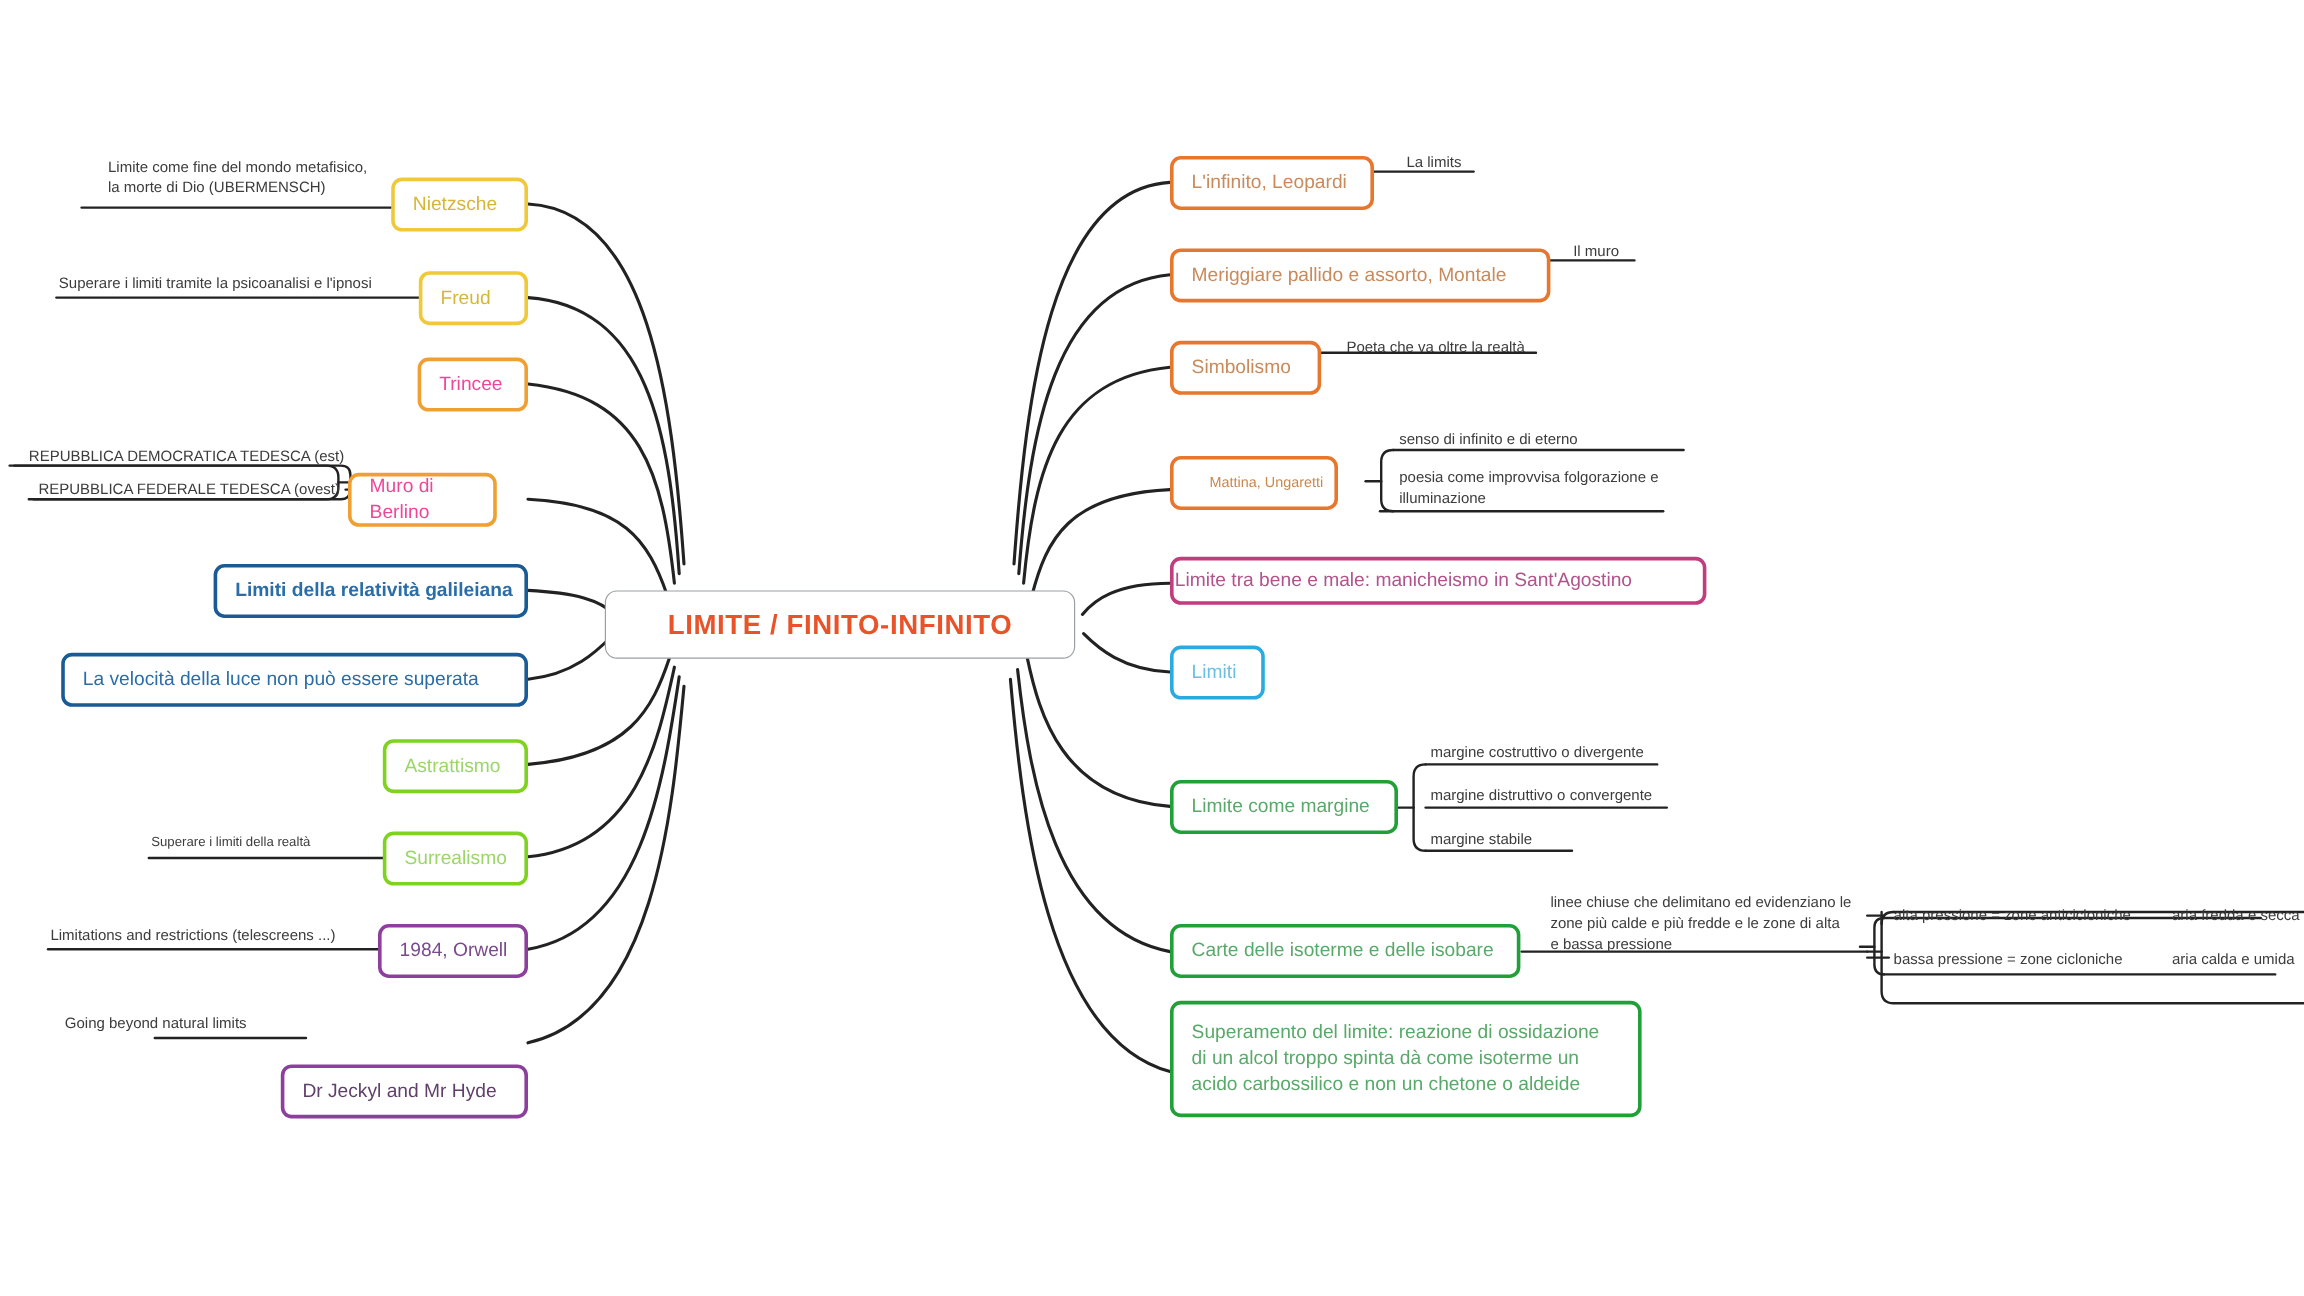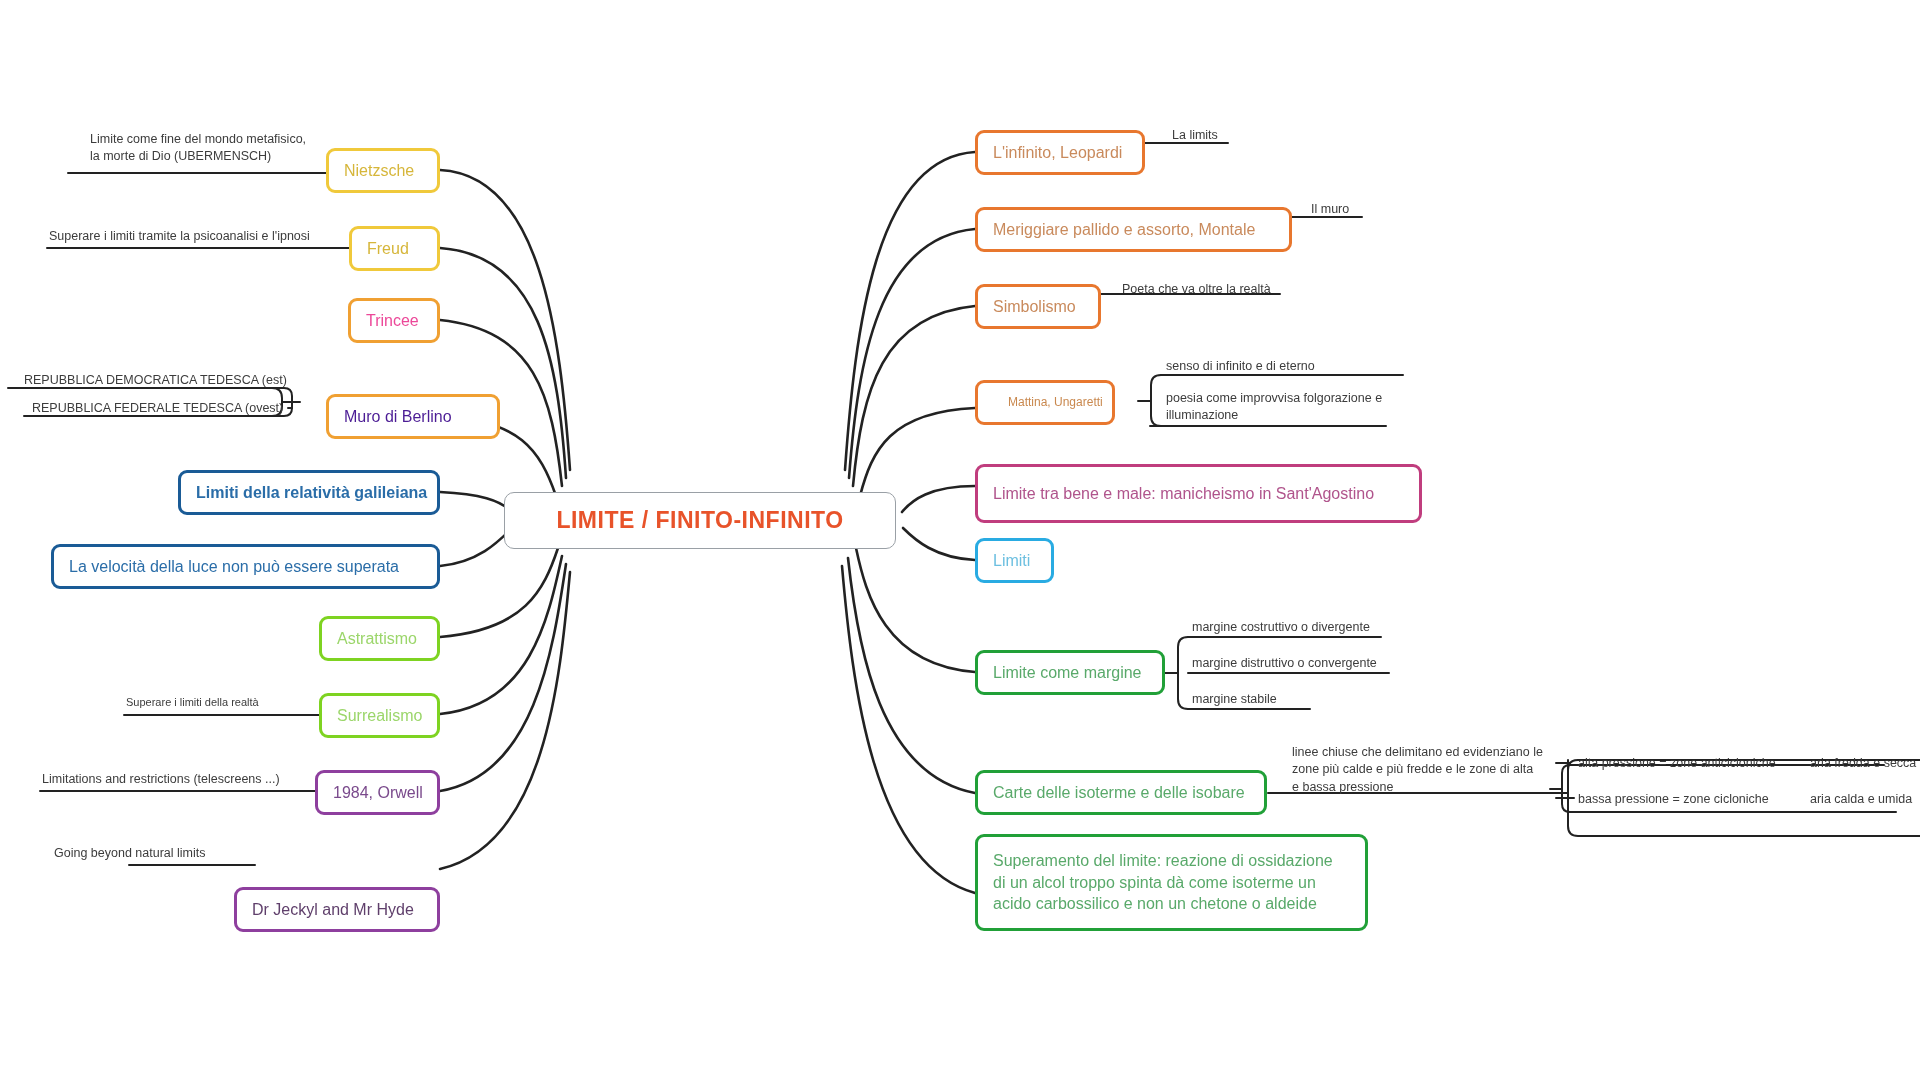--- a/index.html
+++ b/index.html
@@ -152,21 +152,21 @@
   </div>
 
   <div class="node" style="left:349px; top:226px; width:91px; height:45px; border-width:3px; border-color:#f0c93b; color:#d6b63a; font-size:16px; padding-left:15px;">
     <span>Freud</span>
   </div>
 
   <div class="node" style="left:348px; top:298px; width:92px; height:45px; border-width:3px; border-color:#f0a032; color:#ec4899; font-size:16px; padding-left:15px;">
     <span>Trincee</span>
   </div>
 
-  <div class="node" style="left:290px; top:394px; width:174px; height:45px; border-width:3px; border-color:#f0a032; color:#4c1d95; font-size:16px; padding-left:15px;margin-left:36px;">
+  <div class="node" style="left:290px; top:394px; width:124px; height:45px; border-width:3px; border-color:#f0a032; color:#ec4899; font-size:16px; padding-left:15px;">
     <span>Muro di Berlino</span>
   </div>
 
   <div class="node" style="left:178px; top:470px; width:262px; height:45px; border-width:3px; border-color:#1a5b96; color:#2a6da8; font-size:16px; padding-left:15px;font-weight:bold;">
     <span>Limiti della relatività galileiana</span>
   </div>
 
   <div class="node" style="left:51px; top:544px; width:389px; height:45px; border-width:3px; border-color:#1a5b96; color:#2a6da8; font-size:16px; padding-left:15px;">
     <span>La velocità della luce non può essere superata</span>
   </div>
@@ -211,21 +211,21 @@
   </div>
 
   <div class="node" style="left:975px; top:284px; width:126px; height:45px; border-width:3px; border-color:#e8772e; color:#c98a5c; font-size:16px; padding-left:15px;">
     <span>Simbolismo</span>
   </div>
 
   <div class="node" style="left:975px; top:380px; width:140px; height:45px; border-width:3px; border-color:#e8772e; color:#c9884e; font-size:12px; padding-left:30px;">
     <span>Mattina, Ungaretti</span>
   </div>
 
-  <div class="node" style="left:975px; top:464px; width:447px; height:59px; border-width:3px; border-color:#c03d7e; color:#b0548c; font-size:16px; padding-left:15px;">
+  <div class="node" style="left:975px; top:464px; width:447px; height:40px; border-width:3px; border-color:#c03d7e; color:#b0548c; font-size:16px; padding-left:1px;">
     <span>Limite tra bene e male: manicheismo in Sant'Agostino</span>
   </div>
 
   <div class="node" style="left:975px; top:538px; width:79px; height:45px; border-width:3px; border-color:#29abe2; color:#6cbfe0; font-size:16px; padding-left:15px;">
     <span>Limiti</span>
   </div>
 
   <div class="node" style="left:975px; top:650px; width:190px; height:45px; border-width:3px; border-color:#21a038; color:#59a96a; font-size:16px; padding-left:15px;">
     <span>Limite come margine</span>
   </div>

